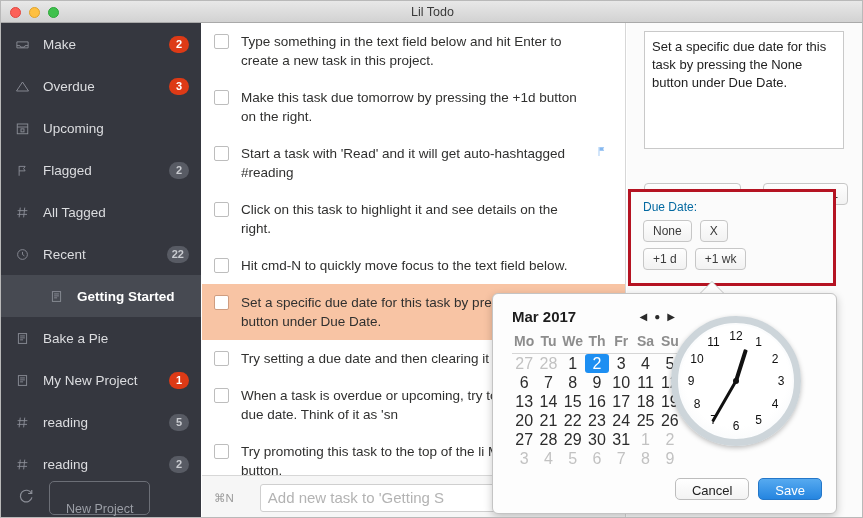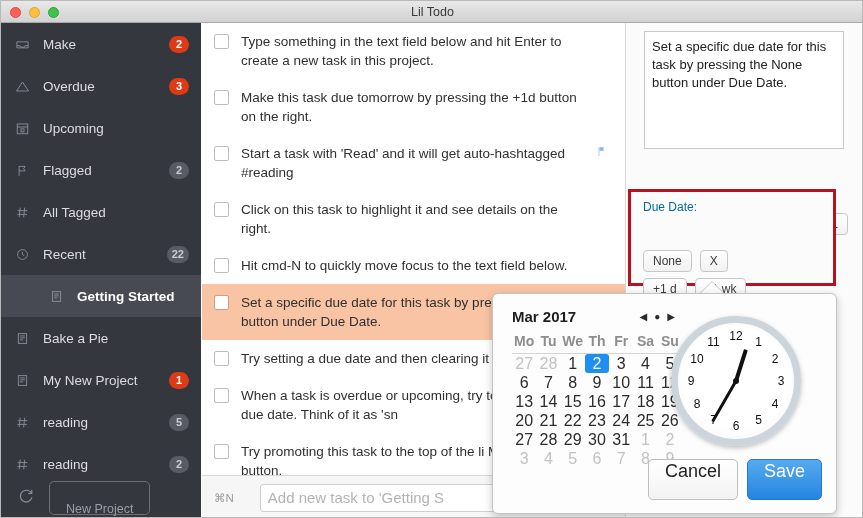--- a/index.html
+++ b/index.html
@@ -116,21 +116,21 @@
     border:1px solid #c9c9c9;background:#fff;box-sizing:border-box;
     padding:6px 7px;font-size:13px;line-height:18px;color:#222;
   }
   .detail-btnrow{
     position:absolute;left:17px;top:160px;width:204px;height:22px;
     display:flex;justify-content:space-between;
   }
   .mini-btn{
     height:22px;line-height:20px;padding:0 9px;border:1px solid #c7c7c7;border-radius:4px;
     background:linear-gradient(to bottom,#fefefe,#f2f2f2);
-    font-size:12px;color:#3b3b3b;box-sizing:border-box;white-space:nowrap;margin-top:30px;
+    font-size:12px;color:#3b3b3b;box-sizing:border-box;white-space:nowrap;
   }
 
   .duedate-box{
     position:absolute;left:627px;top:188px;width:208px;height:97px;
     border:3px solid #b51322;box-sizing:border-box;background:#fbfbfb;
   }
   .dd-label{position:absolute;left:12px;top:8px;font-size:12px;color:#0369a1;}
   .dd-row{position:absolute;left:12px;display:flex;gap:8px;}
   .dd-row.r1{top:28px;}
   .dd-row.r2{top:56px;}
@@ -176,21 +176,21 @@
   .hand{position:absolute;background:#111;transform-origin:50% 100%;border-radius:1px;}
   .hand.hour{width:3.5px;height:33px;left:50%;top:calc(50% - 33px);margin-left:-1.75px;}
   .hand.min{width:2.5px;height:47px;left:50%;top:calc(50% - 47px);margin-left:-1.25px;}
   .clock-pin{
     position:absolute;left:50%;top:50%;width:6px;height:6px;background:#111;
     border-radius:50%;margin:-3px 0 0 -3px;
   }
 
   .pop-actions{position:absolute;right:14px;bottom:13px;display:flex;gap:9px;}
   .pop-btn{
-    height:41px;line-height:23px;padding:0 16px;border-radius:5px;font-size:18px;
+    height:22px;line-height:23px;padding:0 16px;border-radius:5px;font-size:13px;
     border:1px solid #bdbdbd;background:linear-gradient(to bottom,#ffffff,#f3f3f3);
     color:#222;box-sizing:border-box;
   }
   .pop-btn.primary{
     border:1px solid #2477c9;color:#fff;
     background:linear-gradient(to bottom,#56aaf0,#2585e0);
   }
 </style>
 </head>
 <body>

